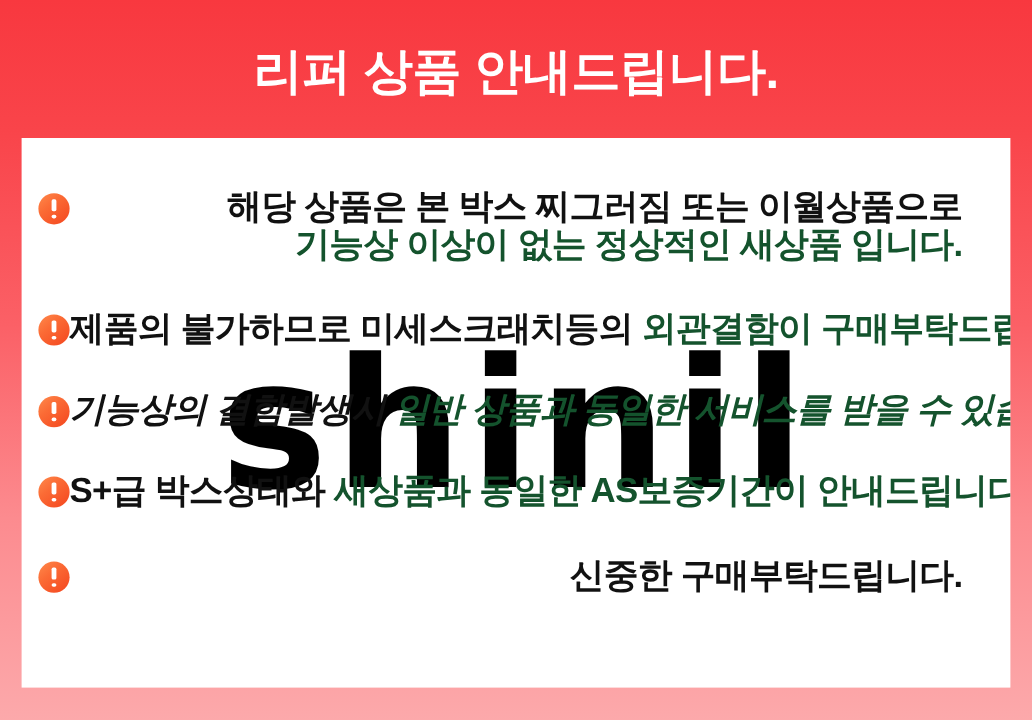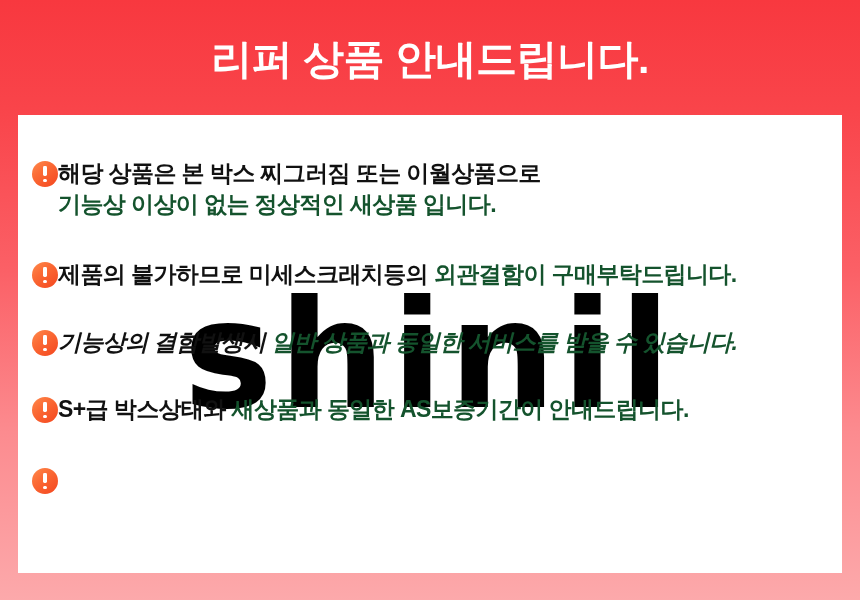--- a/index.html
+++ b/index.html
@@ -127,22 +127,22 @@
     top: 17.5px;
     width: 3.4px;
     height: 3.4px;
     margin-left: -1.7px;
     border-radius: 50%;
     background: #ffffff;
   }
 
   .row-text {
     flex: 1 1 auto;
-    text-align: left;
-    font-size: 23px;
+    text-align: right;
+    font-size: 29px;
     font-weight: bold;
     line-height: 31px;
     letter-spacing: -0.6px;
     color: #111111;
     padding-right: 40px;
     margin-top: -3px;
     white-space: nowrap;
   }
   .row-text .hl { color: #14532d; }
   .row-text .ln { display: block; }
@@ -182,19 +182,20 @@
         </li>
         <li class="notice-row" data-row="3">
           <span class="row-icon"></span>
           <div class="row-text">
             <span class="ln"><span>S+급 박스상태와 </span><span class="hl">새상품과 동일한 AS보증기간이 안내드립니다.</span></span>
           </div>
         </li>
         <li class="notice-row" data-row="4">
           <span class="row-icon"></span>
           <div class="row-text">
+            <span class="ln"><span>신중한 구매부탁드립니다.</span></span>
           </div>
         </li>
       </ul>
 
   </div>
 
 </div>
 
 </body></html>

